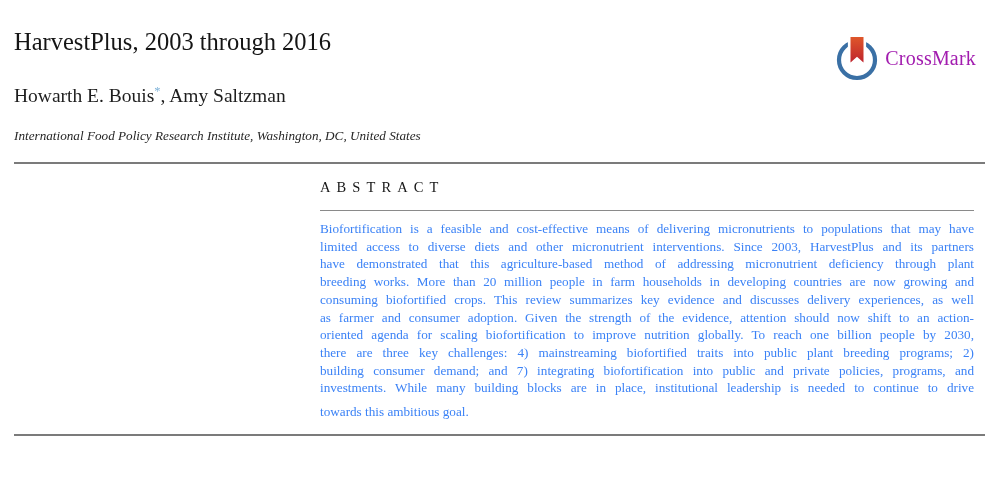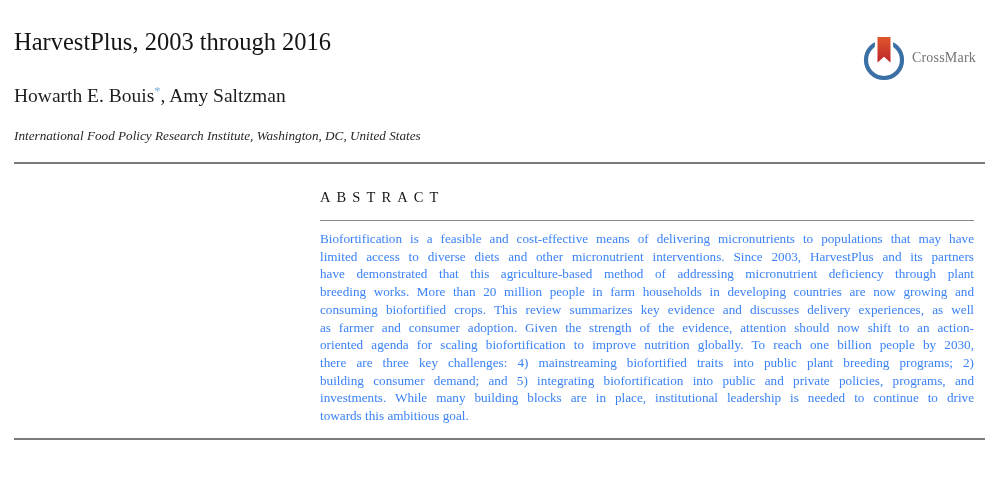--- a/index.html
+++ b/index.html
@@ -10,30 +10,30 @@
   .title { padding-top: 26px; font-size: 24.5px; line-height: 31px; color: #151515; font-weight: 400; }
 
   .authors { margin-top: 28px; font-size: 19.5px; color: #1e1e1e; }
   .authors sup { font-size: 12.5px; color: #7fb3d9; line-height: 0; }
 
   .affiliation { margin-top: 21px; font-style: italic; font-size: 13.2px; color: #262626; }
 
   hr.rule-full { border: 0; border-top: 2px solid #7b7b7b; margin-top: 18px; }
 
   .abstract { margin-left: 306px; width: 654px; }
-  .abstract-heading { padding-top: 25px; font-size: 14.5px; letter-spacing: 0.42em; color: #161616; }
+  .abstract-heading { padding-top: 15px; font-size: 14.5px; letter-spacing: 0.42em; color: #161616; }
   .abstract-rule { border: 0; border-top: 1px solid #8a8a8a; margin-top: 14px; }
   .abstract-body { margin-top: 9px; font-size: 13.2px; line-height: 17.7px; color: #3b82f6; }
   .jline { text-align: justify; text-align-last: justify; }
-  .jline.last { text-align: justify; text-align-last: auto; }
+  .jline.last { text-align: justify; text-align-last: auto; margin-top: 6px; }
 
   hr.rule-bottom { border: 0; border-top: 2px solid #7b7b7b; margin-top: 13px; }
 
   .crossmark { position: absolute; top: 34px; right: 24px; display: flex; align-items: center; gap: 6px; cursor: pointer; background: #fff; }
-  .crossmark-label { font-size: 14px; color: #737373; letter-spacing: 0.2px; }
+  .crossmark-label { font-size: 20px; color: #a21caf; letter-spacing: 0.2px; }
 </style>
 </head>
 <body>
 
 <div class="page">
 
   <div class="crossmark">
     <span style="display:inline-block; width:44px; height:48px;">
       <svg width="44" height="48" viewBox="0 0 44 48" aria-hidden="true">
         <defs>
@@ -66,21 +66,21 @@
     <hr class="abstract-rule">
     <div class="abstract-body">
       <div class="jline">Biofortification is a feasible and cost-effective means of delivering micronutrients to populations that may have</div>
       <div class="jline">limited access to diverse diets and other micronutrient interventions. Since 2003, HarvestPlus and its partners</div>
       <div class="jline">have demonstrated that this agriculture-based method of addressing micronutrient deficiency through plant</div>
       <div class="jline">breeding works. More than 20 million people in farm households in developing countries are now growing and</div>
       <div class="jline">consuming biofortified crops. This review summarizes key evidence and discusses delivery experiences, as well</div>
       <div class="jline">as farmer and consumer adoption. Given the strength of the evidence, attention should now shift to an action-</div>
       <div class="jline">oriented agenda for scaling biofortification to improve nutrition globally. To reach one billion people by 2030,</div>
       <div class="jline">there are three key challenges: 4) mainstreaming biofortified traits into public plant breeding programs; 2)</div>
-      <div class="jline">building consumer demand; and 5) integrating biofortification into public and private policies, programs, and</div>
+      <div class="jline">building consumer demand; and 7) integrating biofortification into public and private policies, programs, and</div>
       <div class="jline">investments. While many building blocks are in place, institutional leadership is needed to continue to drive</div>
       <div class="jline last">towards this ambitious goal.</div>
     </div>
   </div>
 
   <hr class="rule-full rule-bottom">
 
 </div>
 
 </body></html>

